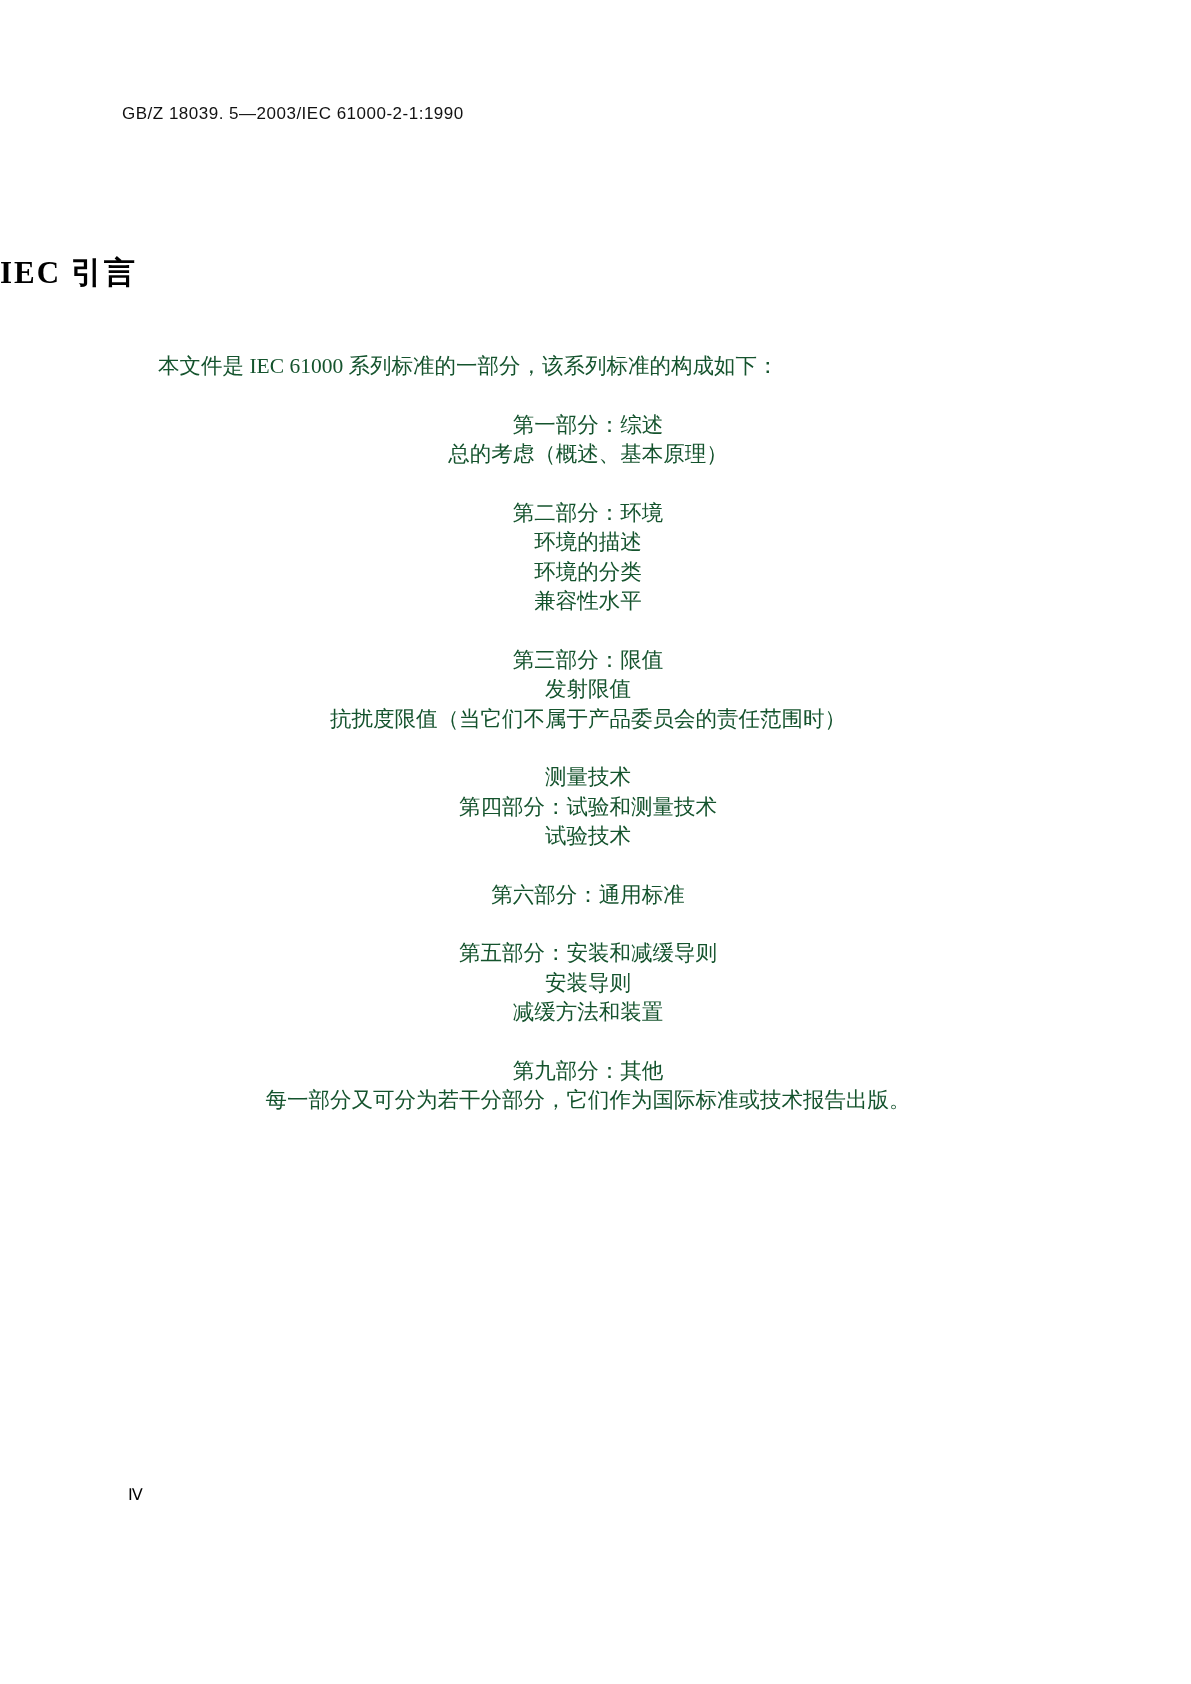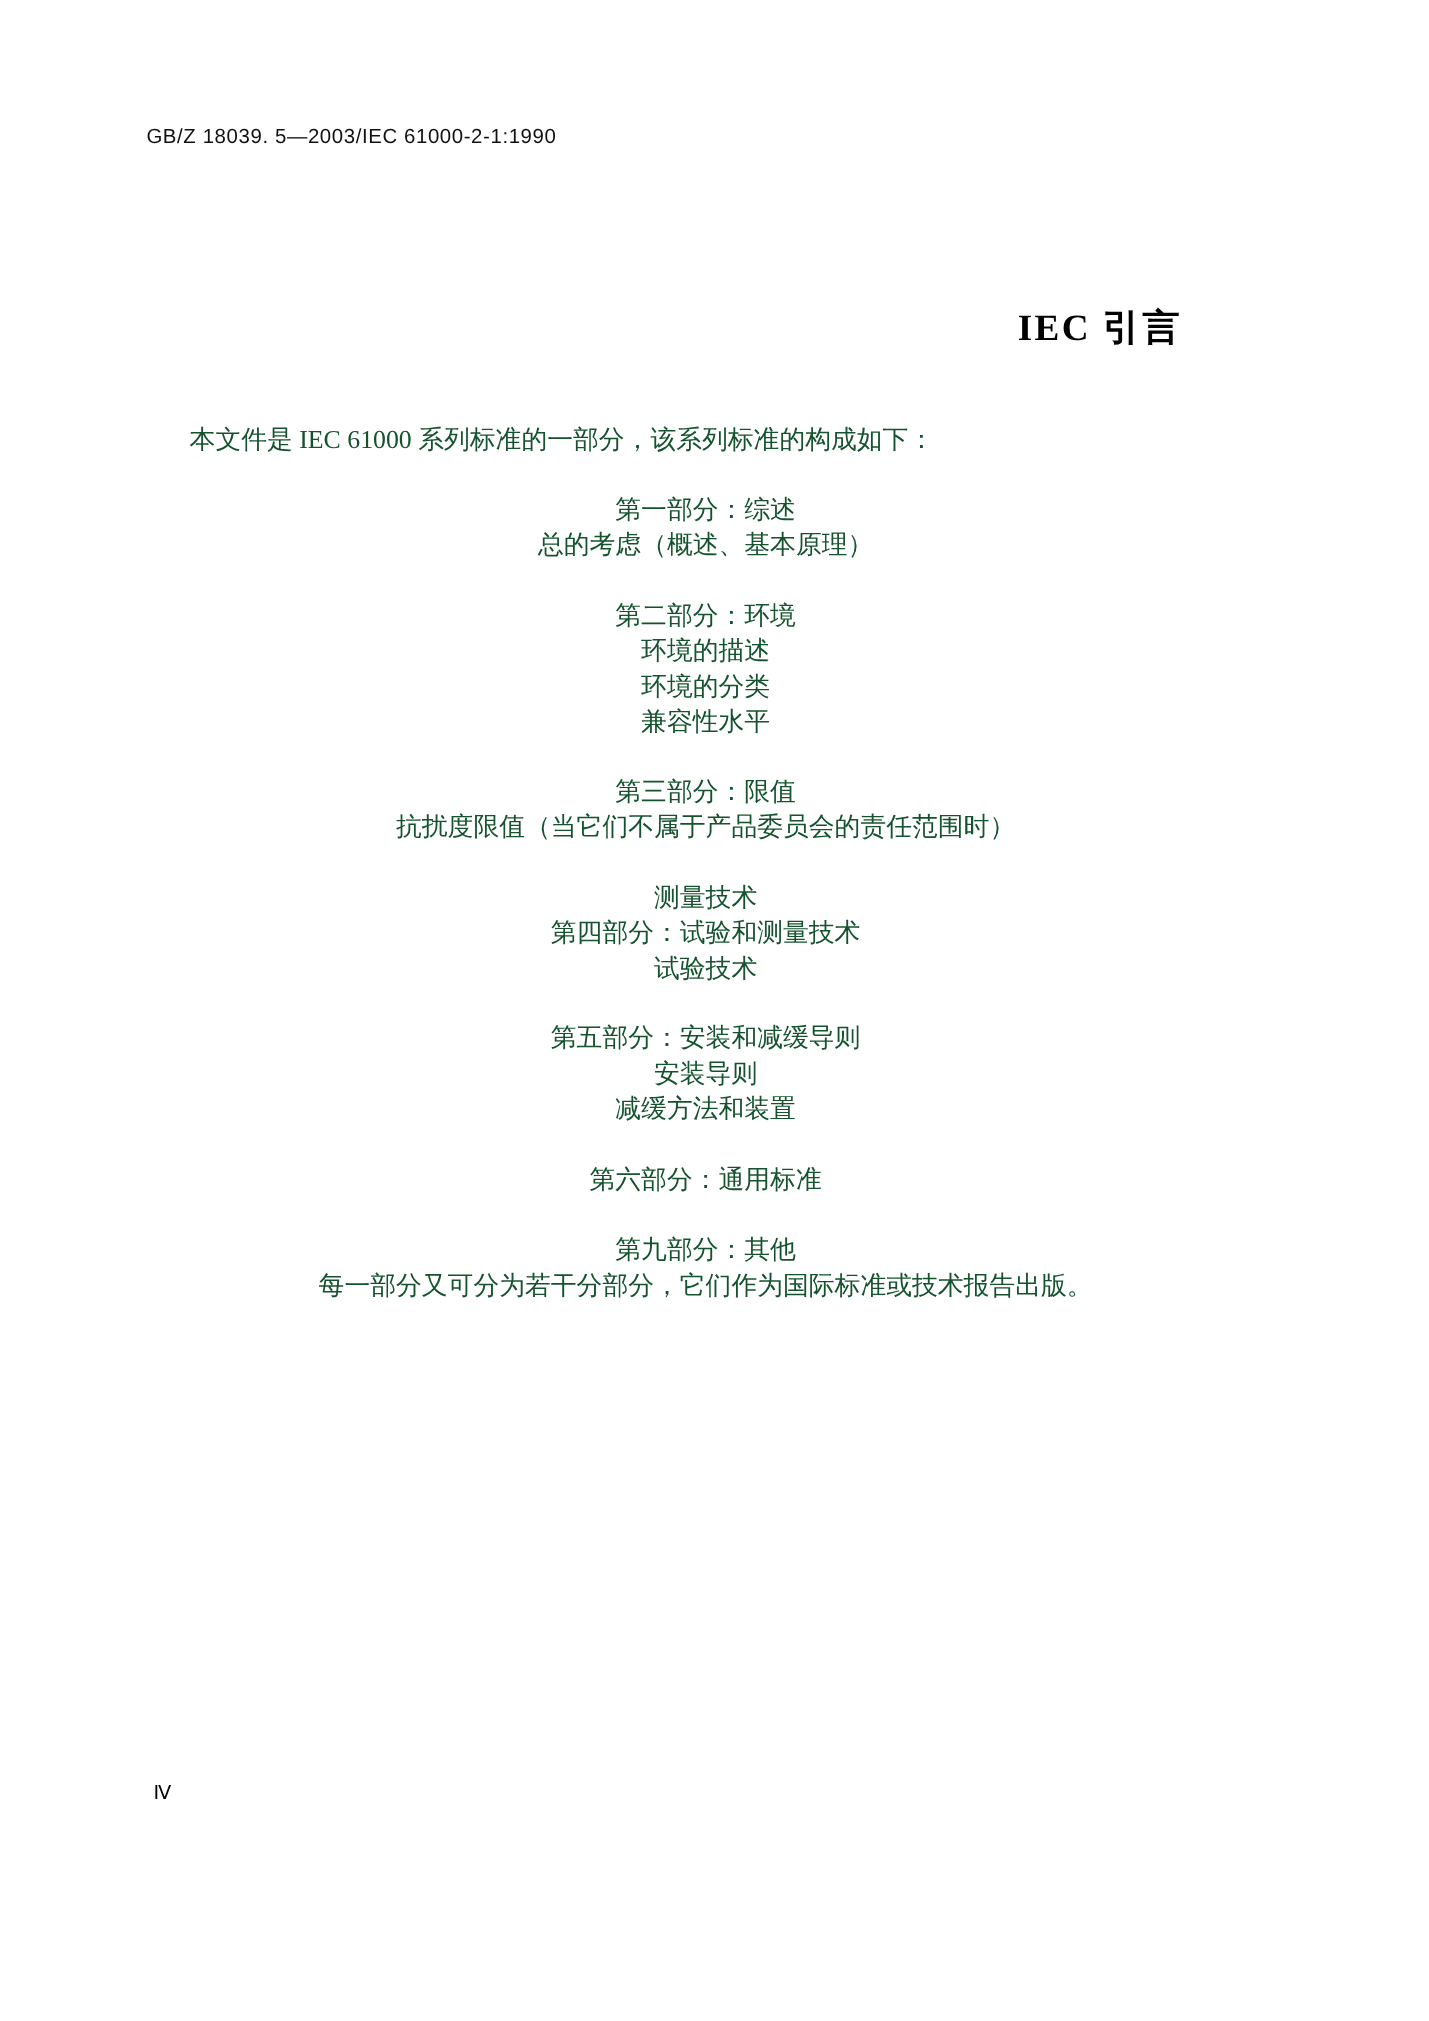--- a/index.html
+++ b/index.html
@@ -24,21 +24,21 @@
     font-size: 17px;
     letter-spacing: 0.5px;
     color: #111111;
     white-space: nowrap;
   }
   .doc-title {
     position: absolute;
     top: 252px;
     left: 0;
     width: 985px;
-    text-align: right;
+    text-align: left;
     font-family: "Liberation Serif", serif;
     font-weight: bold;
     font-size: 31px;
     letter-spacing: 2px;
     color: #000000;
   }
   .body-block {
     position: absolute;
     top: 352px;
     left: 158px;
@@ -82,37 +82,38 @@
 
     <div class="group">
       <div class="para">第二部分：环境</div>
       <div class="para">环境的描述</div>
       <div class="para">环境的分类</div>
       <div class="para">兼容性水平</div>
     </div>
 
     <div class="group">
       <div class="para">第三部分：限值</div>
+      <div class="para">发射限值</div>
       <div class="para">抗扰度限值（当它们不属于产品委员会的责任范围时）</div>
     </div>
 
     <div class="group">
       <div class="para">测量技术</div>
       <div class="para">第四部分：试验和测量技术</div>
       <div class="para">试验技术</div>
     </div>
 
     <div class="group">
+      <div class="para">第六部分：通用标准</div>
+    </div>
+
+    <div class="group">
       <div class="para">第五部分：安装和减缓导则</div>
       <div class="para">安装导则</div>
       <div class="para">减缓方法和装置</div>
-    </div>
-
-    <div class="group">
-      <div class="para">第六部分：通用标准</div>
     </div>
 
     <div class="group">
       <div class="para">第九部分：其他</div>
       <div class="para">每一部分又可分为若干分部分，它们作为国际标准或技术报告出版。</div>
     </div>
   </div>
 
   <div class="page-number">Ⅳ</div>
 

